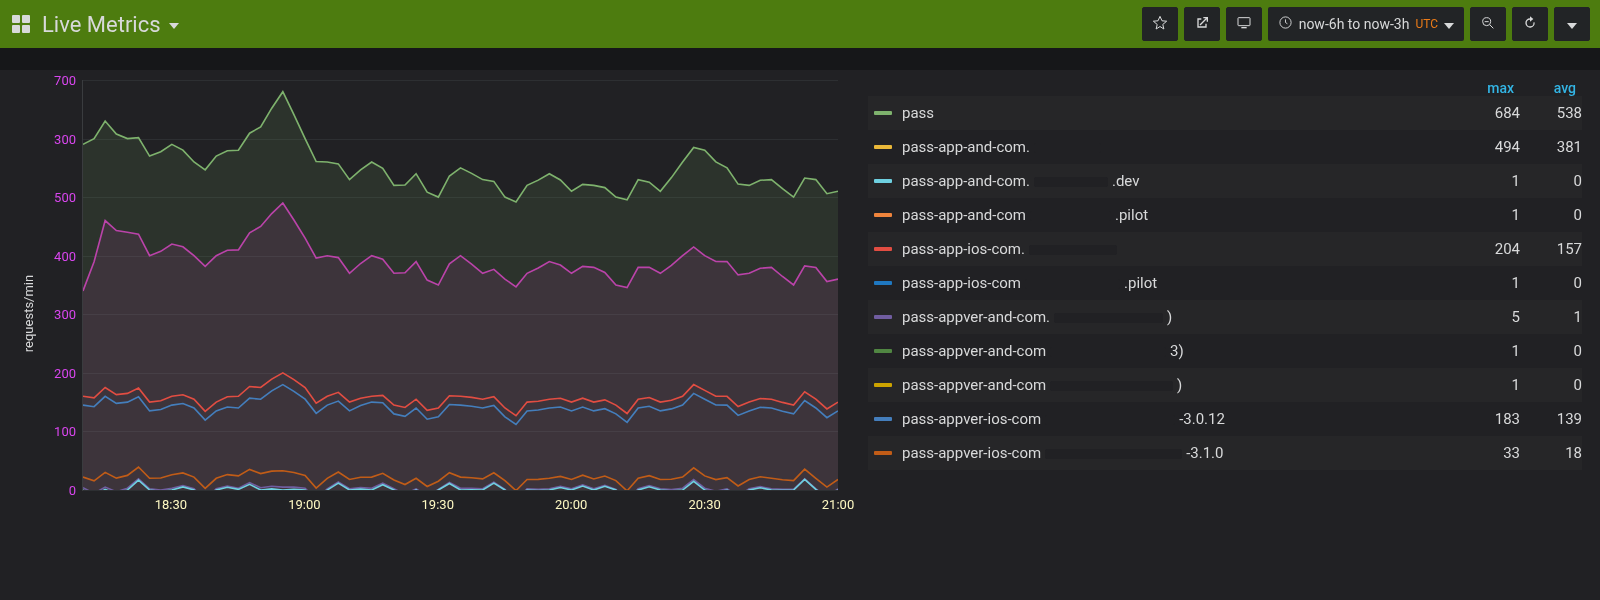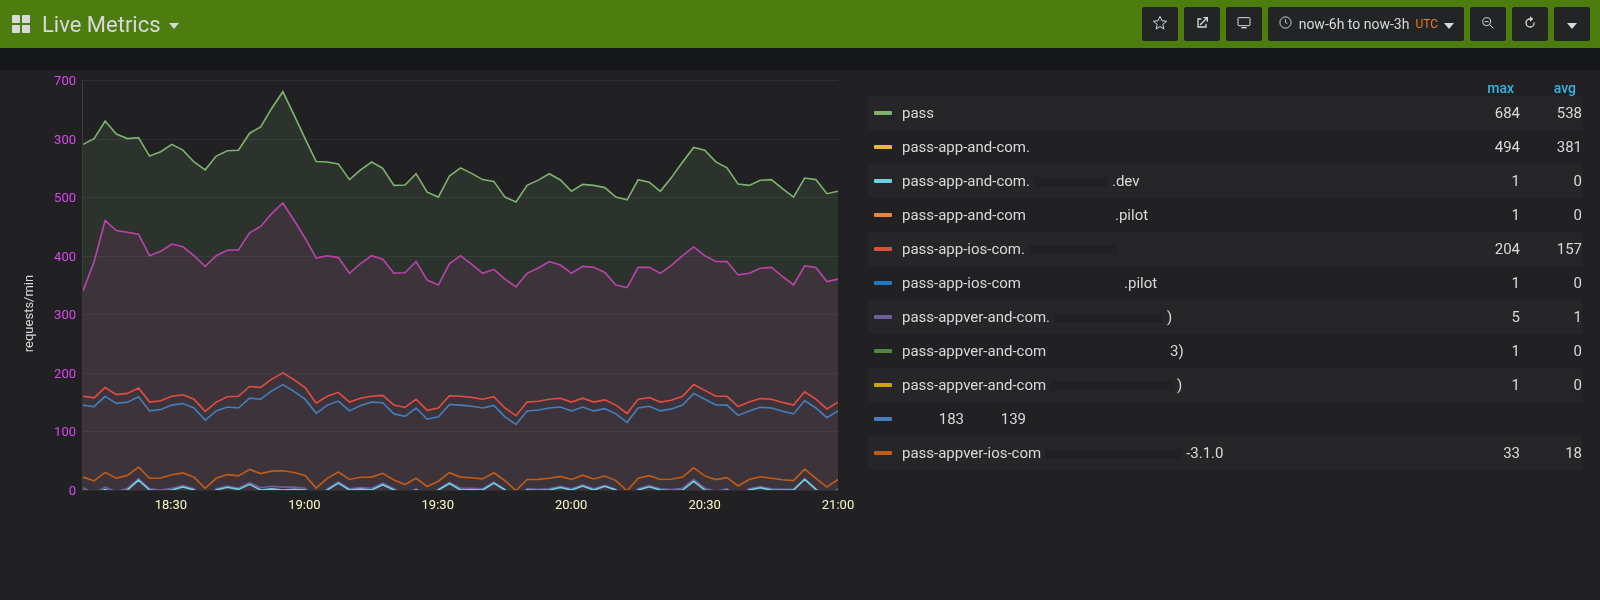--- a/index.html
+++ b/index.html
@@ -389,20 +389,21 @@
             <div class="lval">0</div>
           </div>
           <div class="legend-row">
             <div class="swatch" style="background:#cca300"></div>
             <div class="lname">pass-appver-and-com<span class="redact" style="width:123px"></span>)</div>
             <div class="lval">1</div>
             <div class="lval">0</div>
           </div>
           <div class="legend-row">
             <div class="swatch" style="background:#447ebc"></div>
+            <div class="lname">pass-appver-ios-com<span class="redact" style="width:130px"></span>-3.0.12</div>
             <div class="lval">183</div>
             <div class="lval">139</div>
           </div>
           <div class="legend-row">
             <div class="swatch" style="background:#c15c17"></div>
             <div class="lname">pass-appver-ios-com<span class="redact" style="width:137px"></span>-3.1.0</div>
             <div class="lval">33</div>
             <div class="lval">18</div>
           </div>
         </div>

